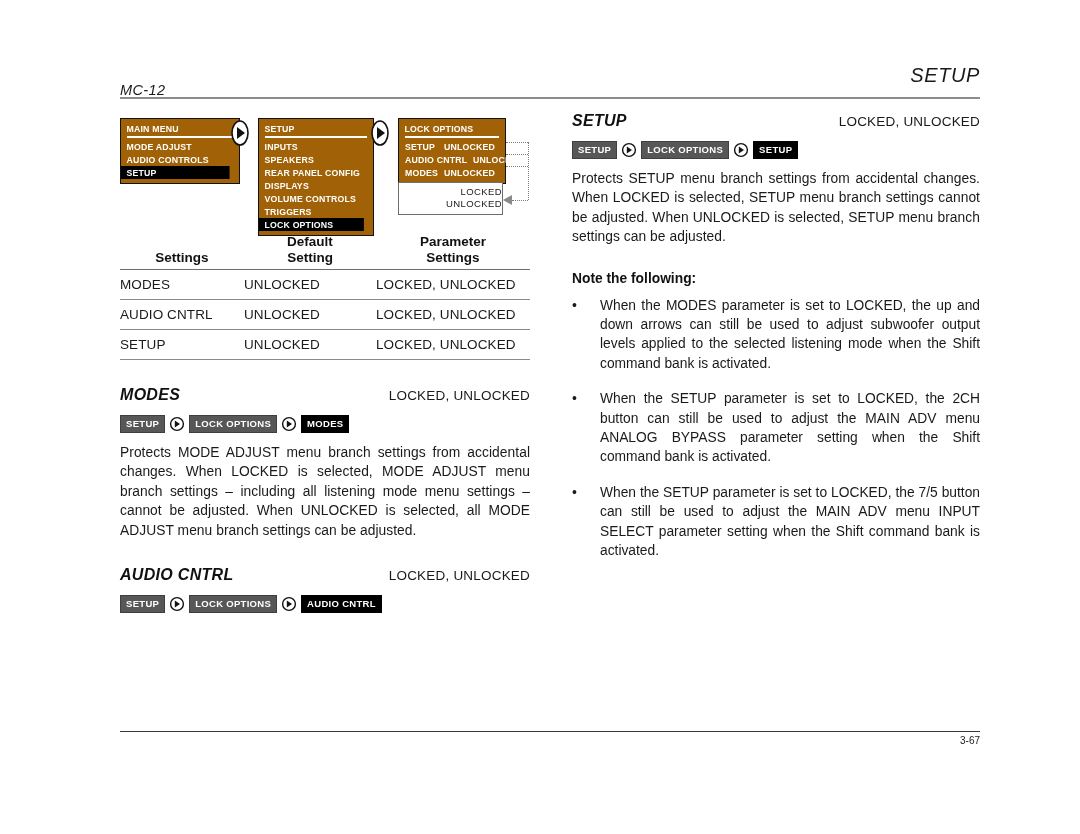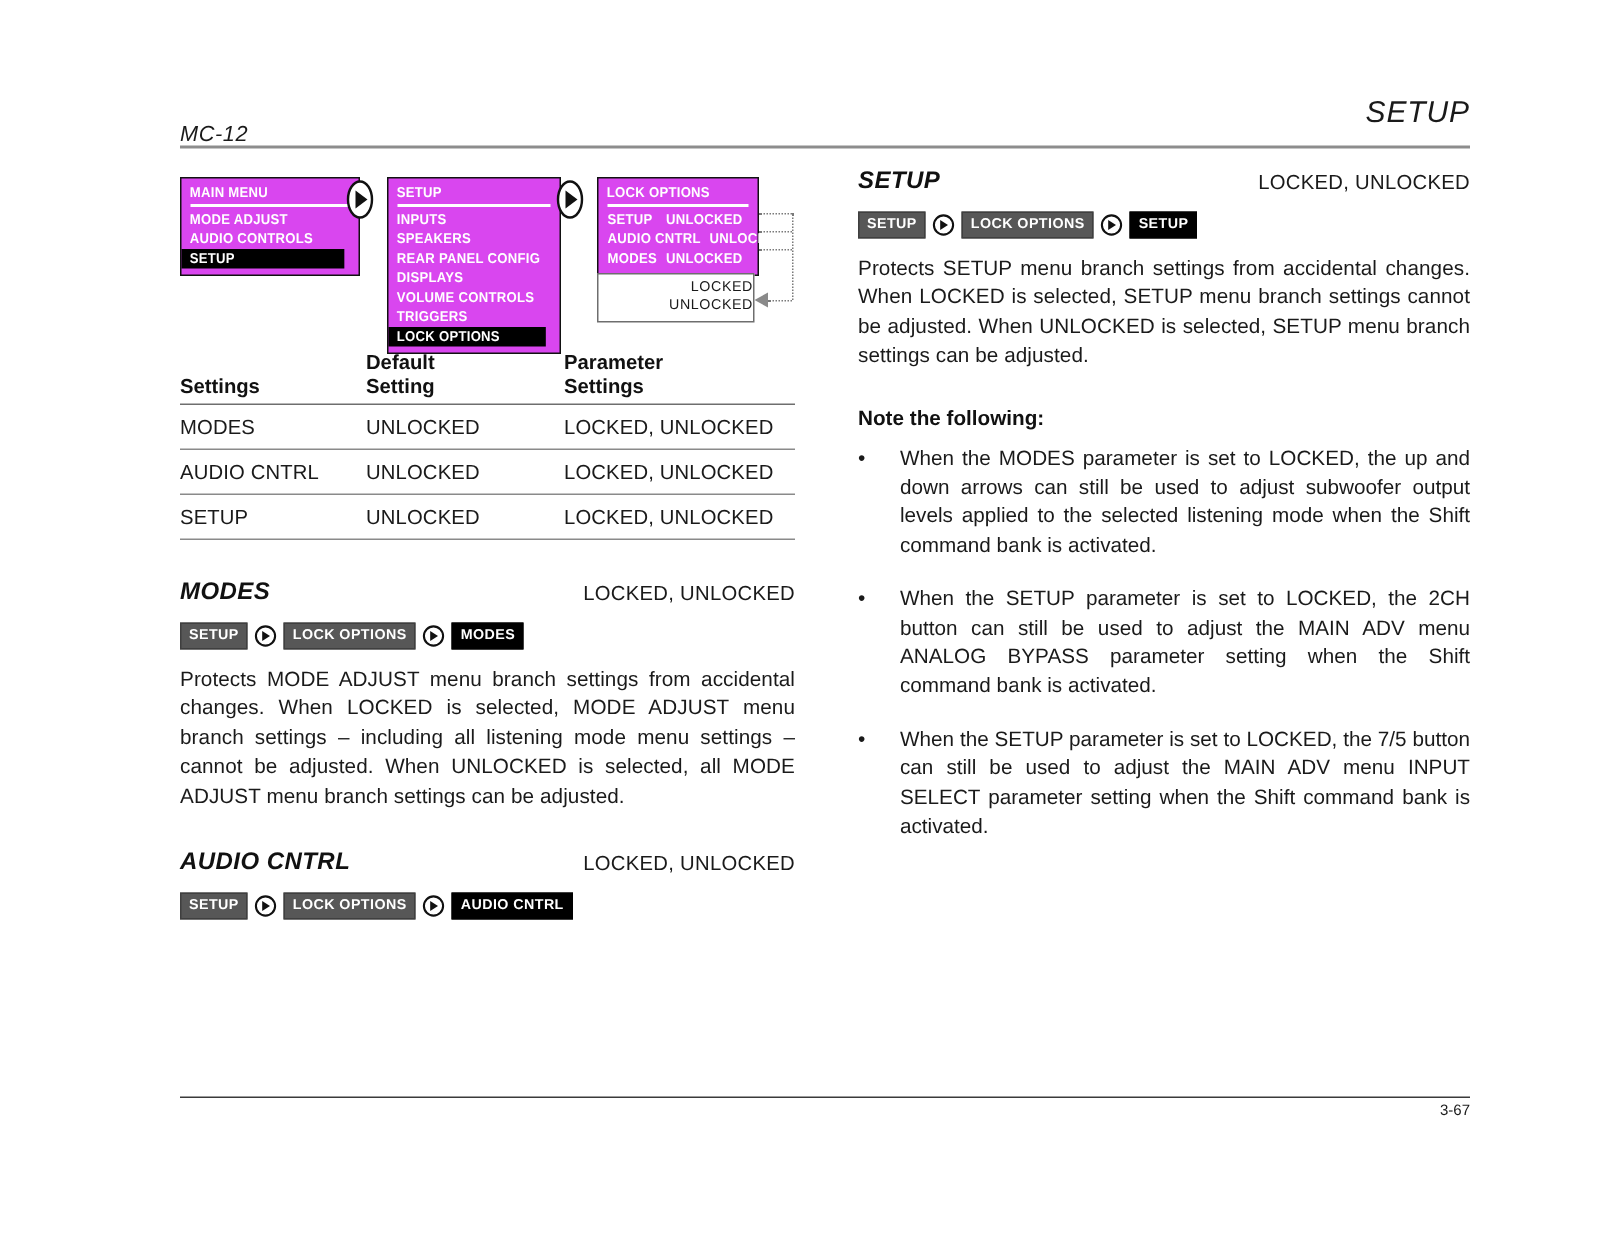--- a/index.html
+++ b/index.html
@@ -86,21 +86,21 @@
     width: 408px;
   }
 
   
   .flow {
     position: relative;
     height: 110px;
   }
   .menu-box {
     position: absolute;
-    background: #d946ef;
+    background: #a16207;
     border: 1.5px solid #111;
     box-sizing: border-box;
     padding: 3px 0 4px 0;
   }
   .menu-title {
     font-size: 9.5px;
     font-weight: bold;
     color: #ffffff;
     letter-spacing: .2px;
     padding: 1px 6px 2px 6px;
@@ -183,21 +183,21 @@
     border-right: 9px solid #8a8a8a;
   }
 
   
   .ptable {
     margin-top: 12px;
     width: 410px;
     border-collapse: collapse;
   }
   .ptable th {
-    text-align: left;
+    text-align: center;
     font-size: 13.5px;
     font-weight: bold;
     color: #111;
     vertical-align: bottom;
     padding: 0 0 3px 0;
     line-height: 16px;
   }
   .ptable thead tr.rule th {
     border-bottom: 1.6px solid #6e6e6e;
     padding: 0;

